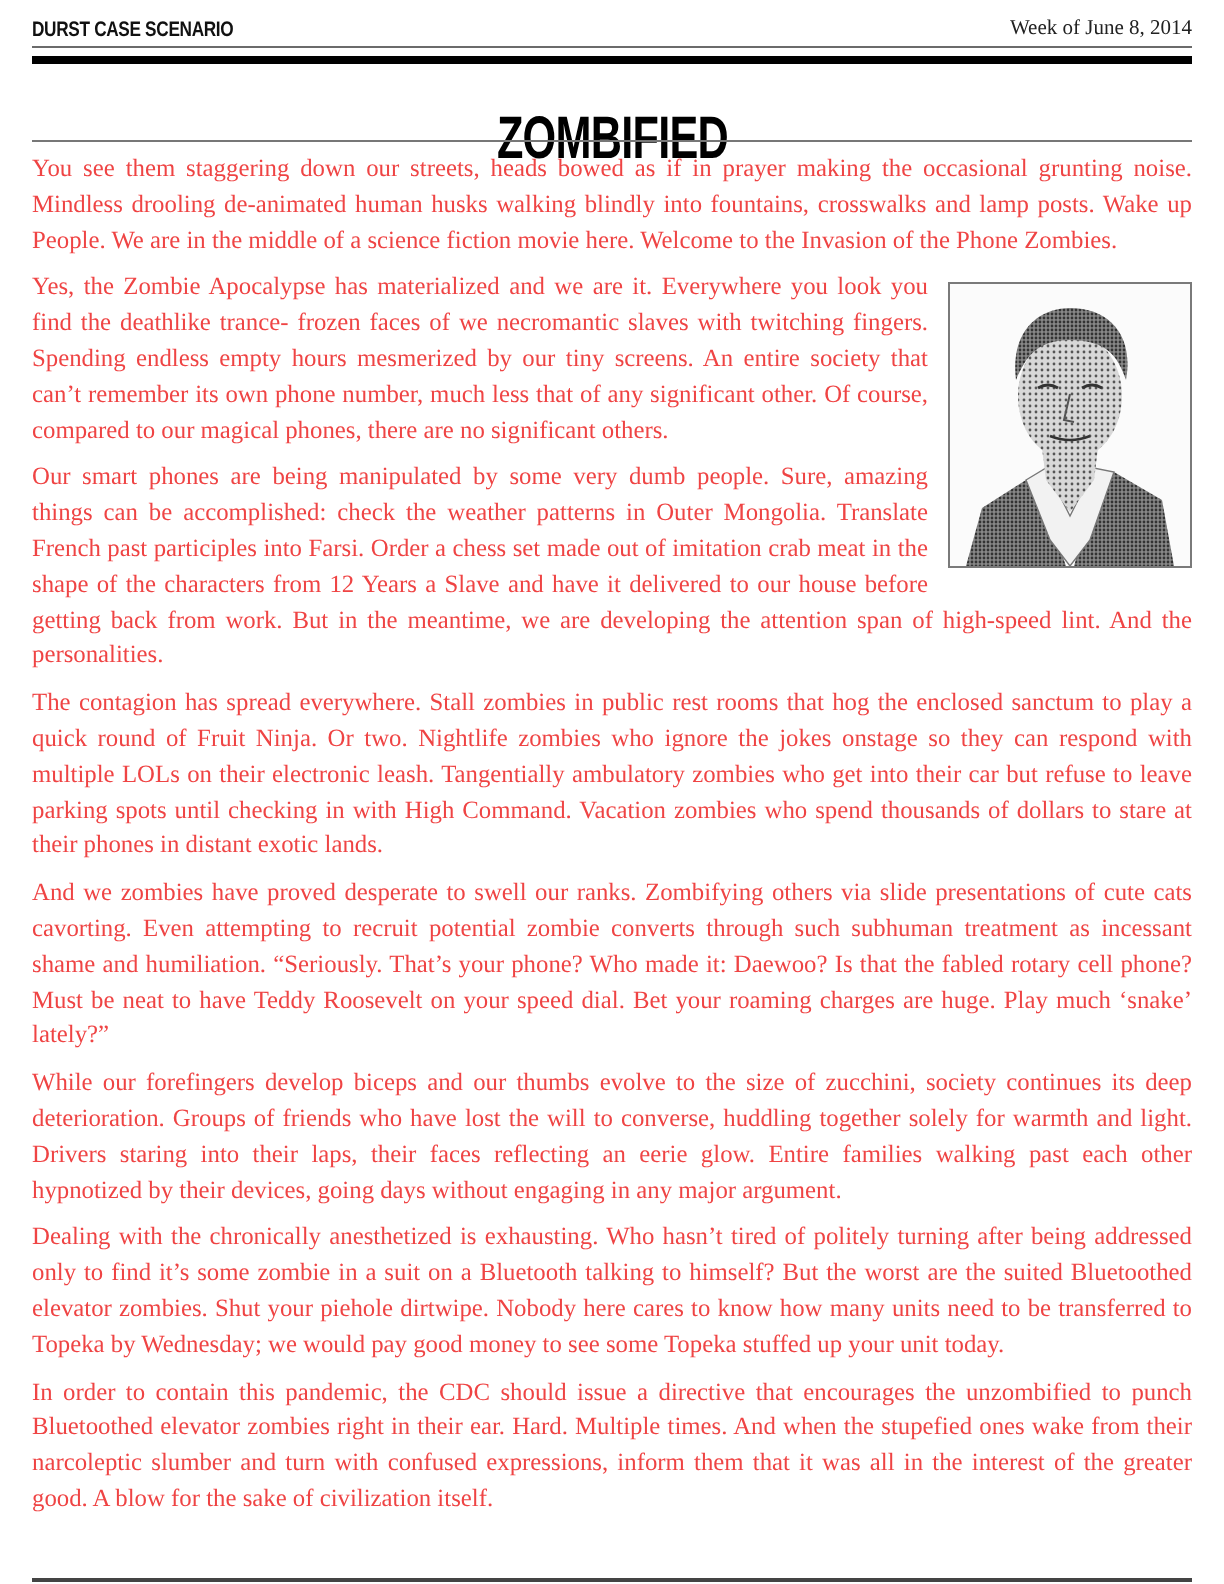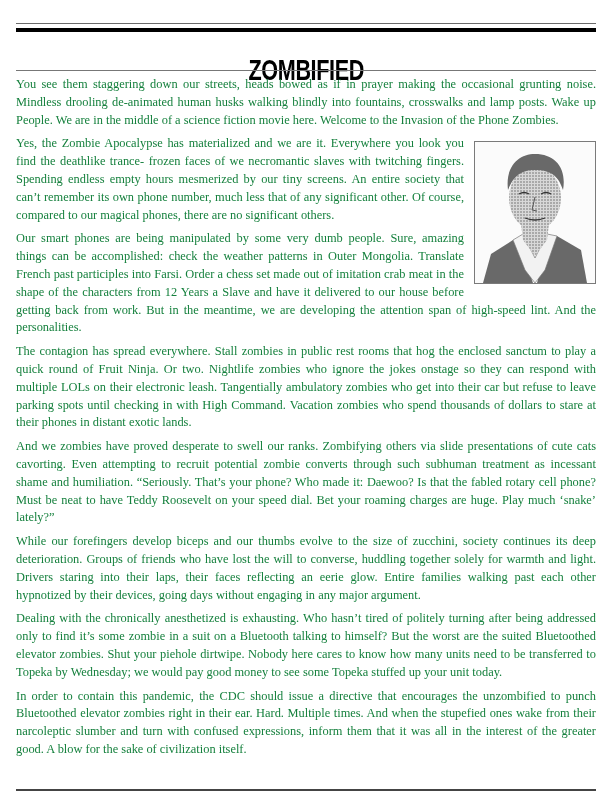--- a/index.html
+++ b/index.html
@@ -6,30 +6,34 @@
   body { width: 612px; height: 792px; overflow: hidden; position: relative; }
   .page { position: absolute; left: 16px; top: 0; width: 580px; height: 792px; color: #1a1a1a; }
   .masthead { position: absolute; left: 0; top: 9px; width: 580px; height: 14px; }
   .column-name { position: absolute; left: 0; top: 0; font-family: "Liberation Sans Narrow", "Liberation Sans", sans-serif; font-weight: bold; font-size: 10.5px; letter-spacing: -0.2px; transform: scaleX(0.82); transform-origin: left center; color: #111; }
   .issue-date { position: absolute; right: 0; top: 0; font-family: "Liberation Serif", serif; font-size: 10.5px; color: #222; }
   .rule-thin-top { position: absolute; left: 0; top: 23px; width: 580px; height: 1px; background: #6b6b6b; }
   .rule-thick { position: absolute; left: 0; top: 28px; width: 580px; height: 4px; background: #000; }
   .headline { position: absolute; left: 0; top: 32px; width: 580px; text-align: center; font-family: "Liberation Sans", sans-serif; font-weight: bold; font-size: 30px; line-height: 36px; letter-spacing: -0.5px; color: #000; }
   .headline span { display: inline-block; transform: scaleX(0.72); transform-origin: center center; }
   .rule-thin-mid { position: absolute; left: 0; top: 70px; width: 580px; height: 1px; background: #777; }
-  .body { position: absolute; left: 0; top: 76px; width: 580px; font-family: "Liberation Serif", serif; font-size: 12.4px; line-height: 17.8px; color: #15803d; }
+  .body { position: absolute; left: 0; top: 76px; width: 580px; font-family: "Liberation Serif", serif; font-size: 12.4px; line-height: 17.8px; color: #ef4444; }
   .body p { margin: 0 0 6px 0; text-align: justify; }
   .photo-frame { float: right; width: 120px; height: 141px; border: 1px solid #7a7a7a; margin: 6px 0 4px 10px; position: relative; overflow: hidden; background: #fbfbfb; }
   .rule-bottom { position: absolute; left: 0; top: 789px; width: 580px; height: 2px; background: #444; }
 </style>
 </head>
 <body>
 
 <div class="page">
 
+  <div class="masthead">
+    <span class="column-name">DURST CASE SCENARIO</span>
+    <span class="issue-date">Week of June 8, 2014</span>
+  </div>
 
   <div class="rule-thin-top"></div>
   <div class="rule-thick"></div>
 
   <h1 class="headline"><span>ZOMBIFIED</span></h1>
 
   <div class="rule-thin-mid"></div>
 
   <div class="body">
     <p>You see them staggering down our streets, heads bowed as if in prayer making the occasional grunting noise. Mindless drooling de-animated human husks walking blindly into fountains, crosswalks and lamp posts. Wake up People. We are in the middle of a science fiction movie here. Welcome to the Invasion of the Phone Zombies.</p>

